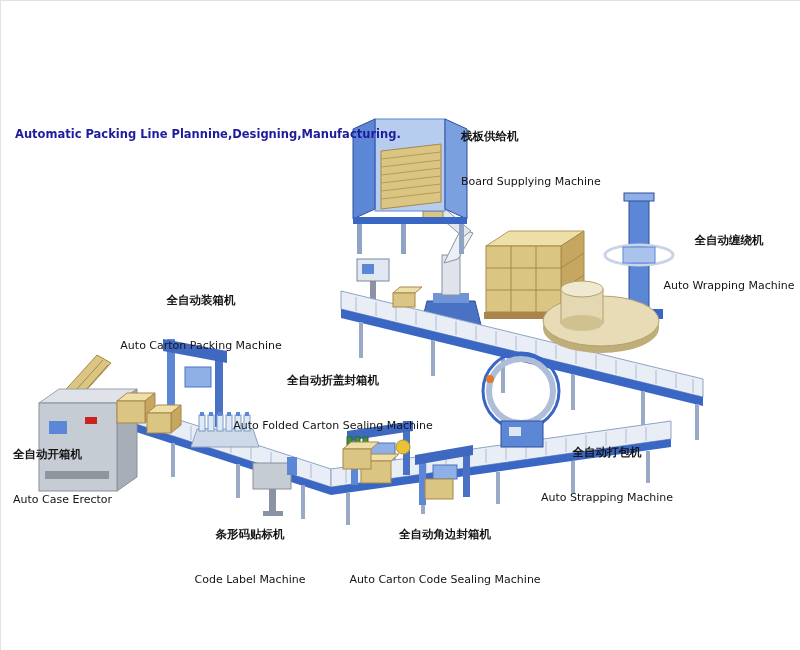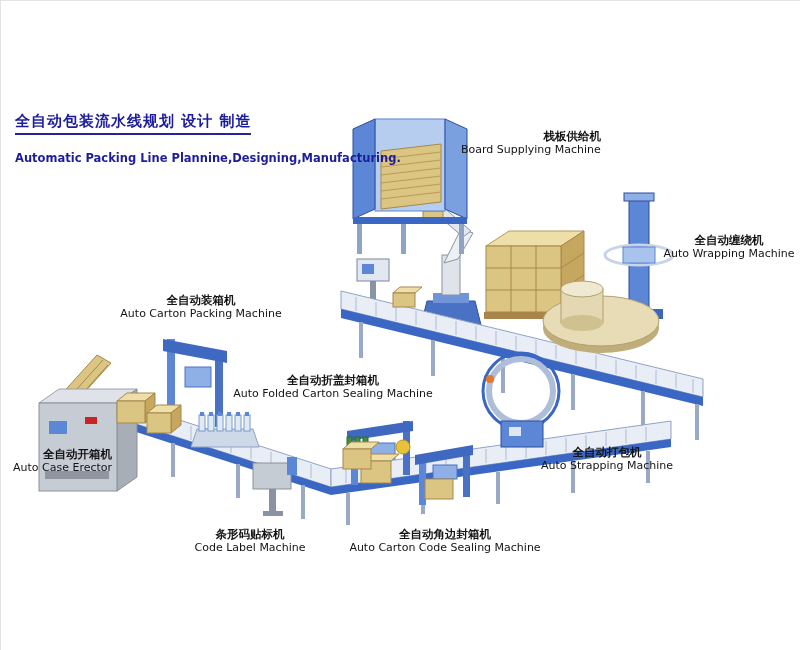--- a/index.html
+++ b/index.html
@@ -12,23 +12,23 @@
   .header{position:absolute;left:14px;top:110px;}
   .title{
     display:inline-block;font-size:15px;font-weight:700;letter-spacing:1px;
     color:#1c1c9c;border-bottom:2px solid #23239a;padding-bottom:2px;
   }
   .subtitle{margin-top:16px;font-size:11.5px;font-weight:700;color:#1c1c9c;}
   .mlabel{
     position:absolute;text-align:center;transform:translateX(-50%);
     line-height:14px;white-space:nowrap;color:#141414;
   }
-  .mlabel.left{transform:none;text-align:right;}
+  .mlabel.left{transform:none;text-align:left;}
   .mlabel .zh{display:block;font-size:11.5px;font-weight:700;}
-  .mlabel .en{display:block;font-size:11px;font-weight:400;}
+  .mlabel .en{display:block;font-size:11px;font-weight:400;margin-top:32px;}
 </style>
 </head>
 <body>
 
 <div class="frame">
 
   <svg class="scene" width="800" height="650" viewBox="0 0 800 650">
 
     <g>
       <rect x="369" y="278" width="6" height="26" fill="#8a93a3"></rect>
@@ -270,21 +270,20 @@
         <rect x="346" y="436" width="5" height="12"></rect>
           <rect x="354" y="436" width="5" height="12"></rect>
         <rect x="362" y="436" width="5" height="12"></rect>
       </g>
       <polygon points="342,448 350,441 378,441 370,448" fill="#eedfa9" stroke="#a8874a"></polygon>
       <rect x="342" y="448" width="28" height="20" fill="#dbc582" stroke="#a8874a"></rect>
     </g>
   </svg>
 
   <div class="header">
-    <div class="title">全自动包装流水线规划 设计 制造</div>
     <div class="subtitle">Automatic Packing Line Plannine,Designing,Manufacturing.</div>
   </div>
 
   <div class="mlabel left" style="left:460px;top:128px">
     <span class="zh">栈板供给机</span>
     <span class="en">Board Supplying Machine</span>
   </div>
 
   <div class="mlabel" style="left:728px;top:232px">
     <span class="zh">全自动缠绕机</span>

